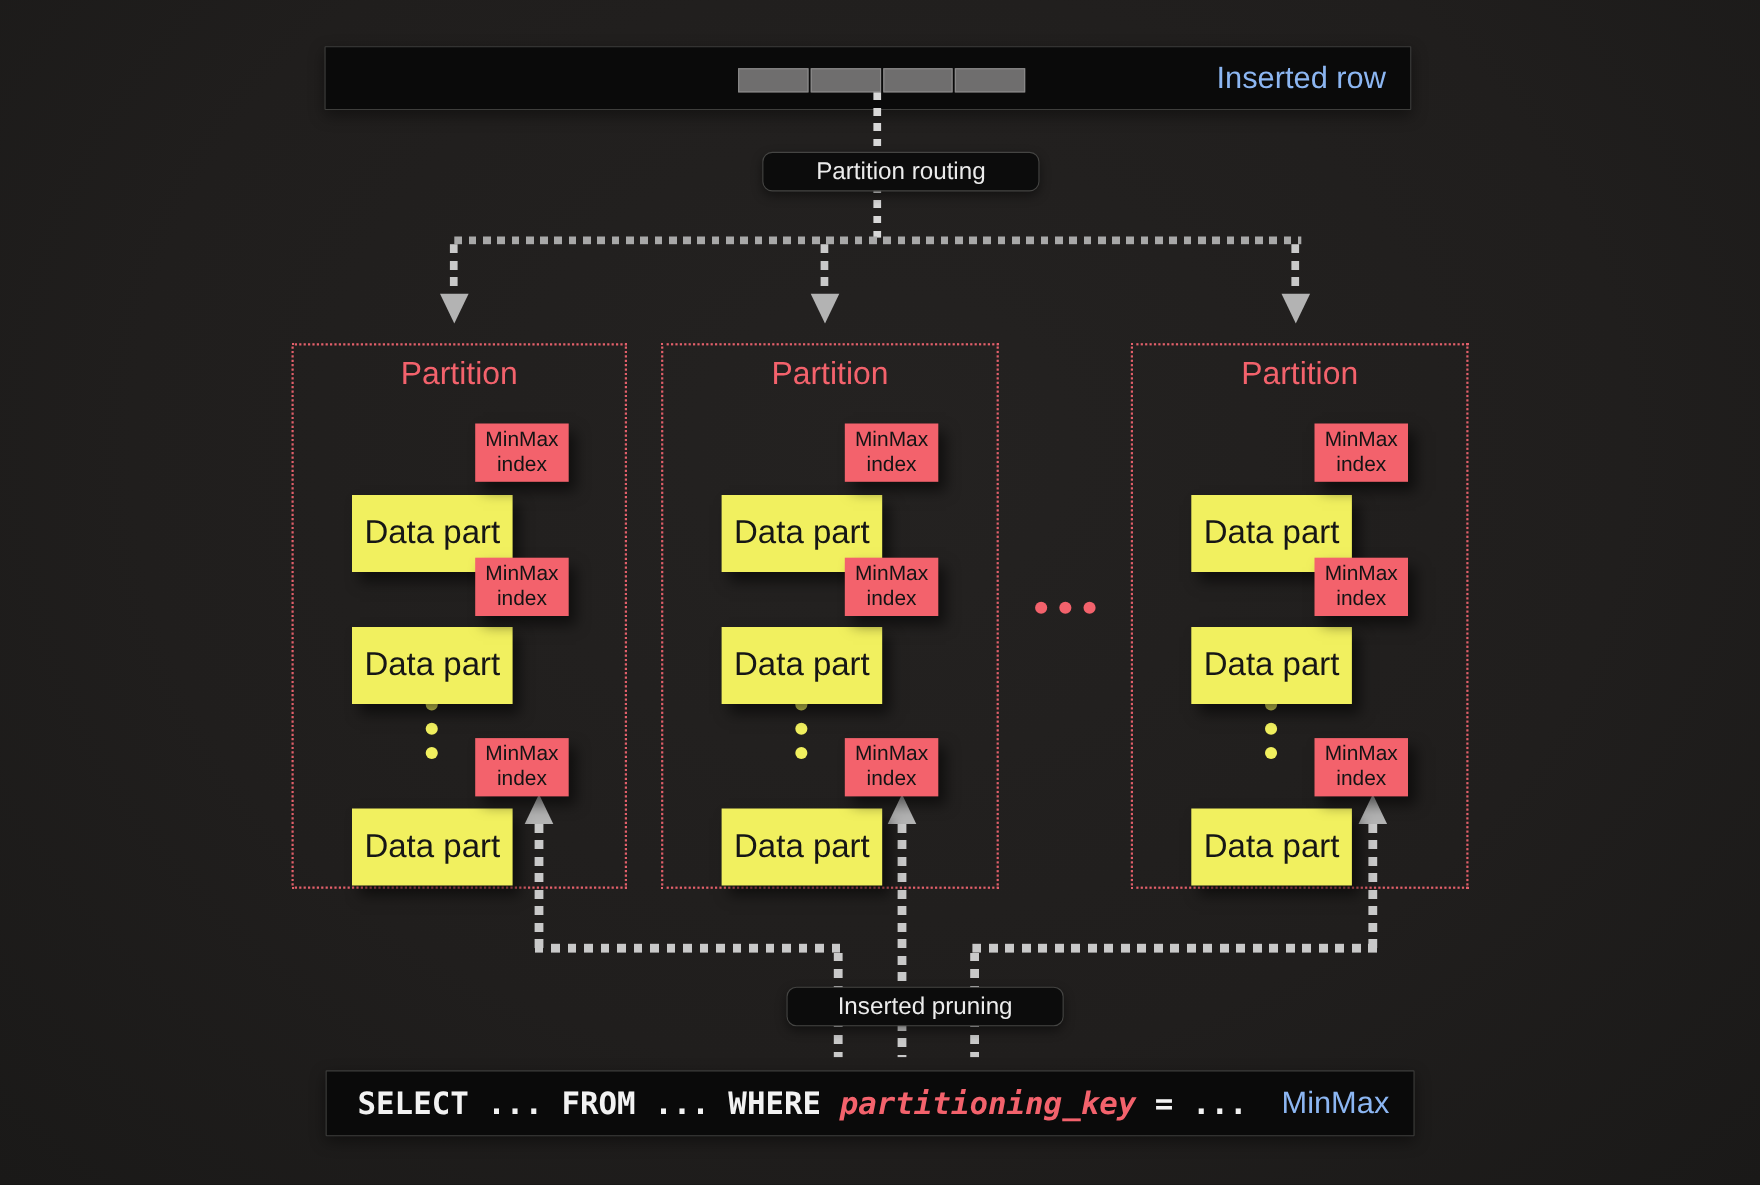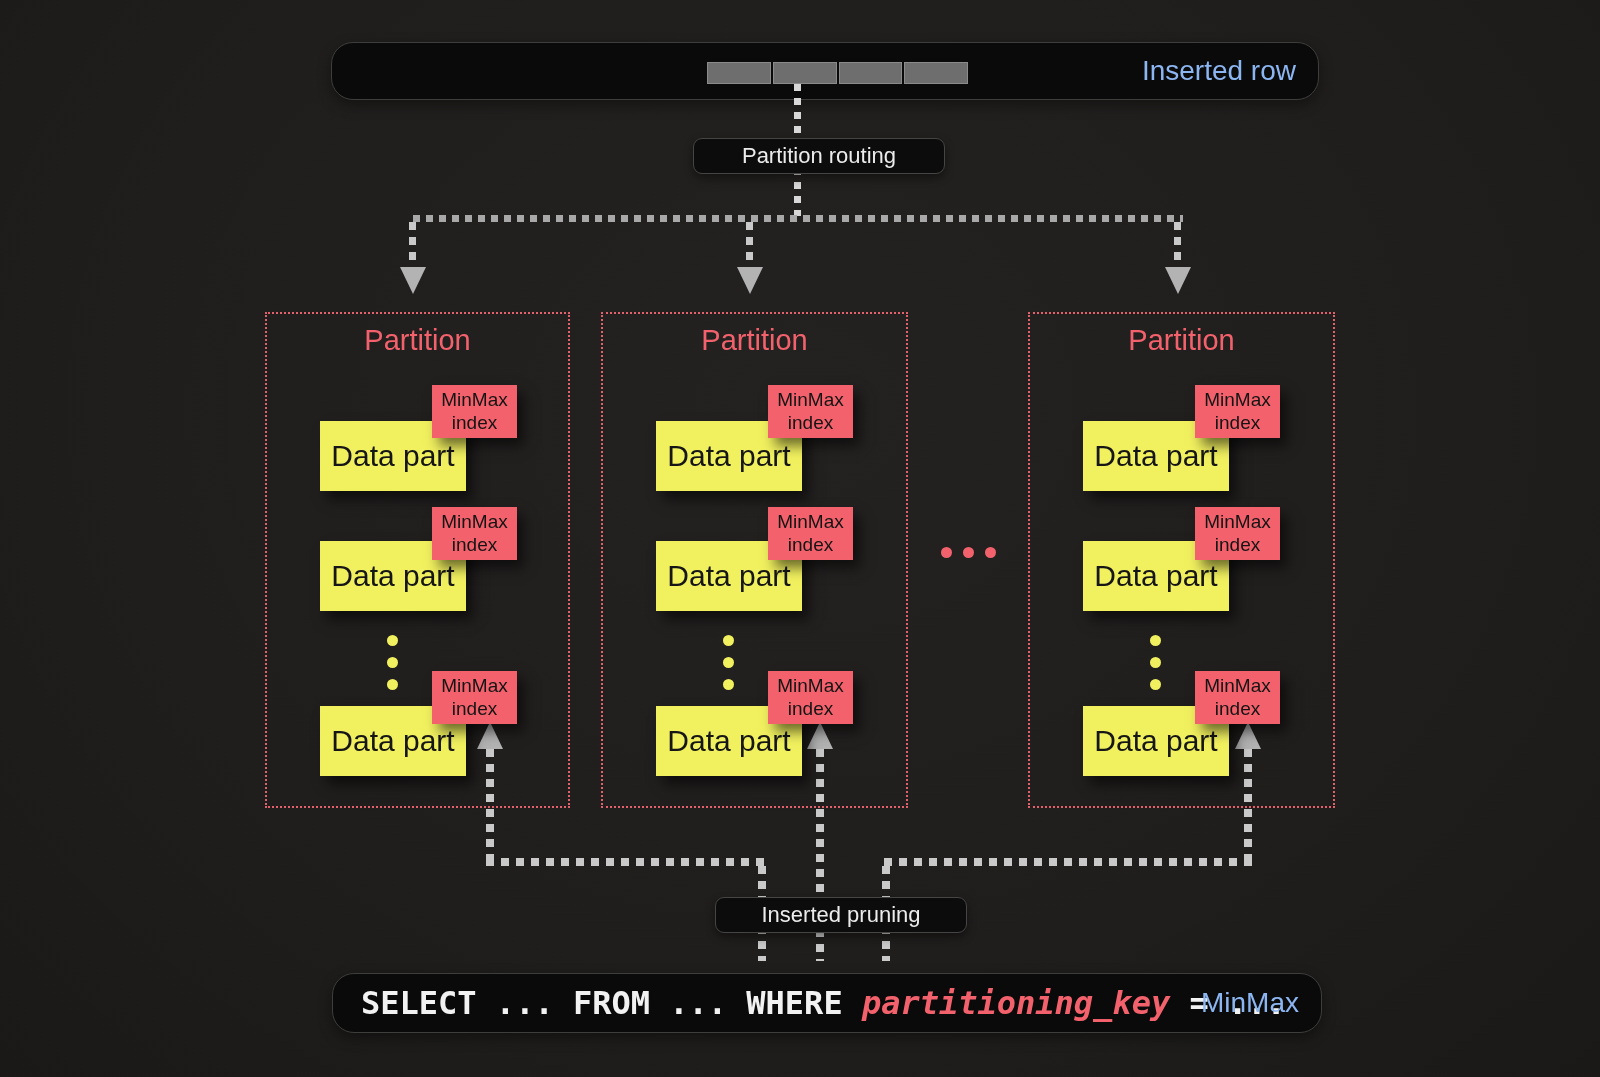--- a/index.html
+++ b/index.html
@@ -9,21 +9,21 @@
     --arrow-head:#b3b3b3; --dotted-line:#a8a8a8; --bar-cell:#6f6e6e;
   }
   html,body{margin:0;padding:0;background:#151413;}
   .canvas{
     position:relative;width:1600px;height:1077px;overflow:hidden;
     background:radial-gradient(ellipse at 50% 38%, #242221 0%, #201e1d 60%, #1a1918 100%);
     font-family:"Liberation Sans", sans-serif;
   }
   .panel{
     position:absolute;background:var(--panel);border:1.5px solid var(--panel-border);
-    border-radius:22px;box-sizing:border-box;box-shadow:0 5px 14px rgba(0,0,0,.4);margin-left:36px;
+    border-radius:1px;box-sizing:border-box;box-shadow:0 5px 14px rgba(0,0,0,.4);
   }
   .pill{
     position:absolute;background:#0c0c0c;border:1.5px solid #454543;border-radius:9px;
     color:var(--text-light);display:flex;align-items:center;justify-content:center;
     font-size:22px;z-index:6;box-sizing:border-box;box-shadow:0 4px 10px rgba(0,0,0,.45);margin-left:20px;
   }
   
   .vdash{position:absolute;width:7px;z-index:1;
     background:repeating-linear-gradient(to bottom, var(--arrow-gray) 0 8px, transparent 8px 15px);}
   .vdash.white{background:repeating-linear-gradient(to bottom, #d8d8d8 0 7px, transparent 7px 14px);}
@@ -49,30 +49,30 @@
     box-sizing:border-box;z-index:2;}
   .p1{left:265px;width:305px;} .p2{left:601px;width:307px;} .p3{left:1028px;width:307px;}
   .partition-title{position:absolute;top:10px;left:0;right:0;text-align:center;
     font-size:29px;font-weight:500;color:var(--pink);}
   .minmax{position:absolute;left:165px;width:85px;height:53px;background:var(--pink);
     color:#141414;font-size:19px;line-height:1.18;display:flex;align-items:center;
     justify-content:center;text-align:center;z-index:4;box-shadow:7px 8px 12px rgba(0,0,0,.55);}
   .mm1{top:71px}.mm2{top:193px}.mm3{top:357px}
   .datapart{position:absolute;left:53px;width:146px;height:70px;background:var(--yellow);
     color:#161616;font-size:30px;display:flex;align-items:center;justify-content:center;
-    z-index:3;box-shadow:7px 9px 12px rgba(0,0,0,.55);}
+    z-index:3;box-shadow:7px 9px 12px rgba(0,0,0,.55);margin-top:29px;}
   .dp1{top:107px}.dp2{top:227px}.dp3{top:392px}
   .vdots{position:absolute;left:120px;top:321px;width:11px;z-index:2;}
   .vdots i{display:block;width:11px;height:11px;border-radius:50%;background:var(--yellow);margin-bottom:11px;}
   .pink-ellipsis{position:absolute;left:941px;top:547px;display:flex;gap:11px;z-index:2;}
   .pink-ellipsis i{width:11px;height:11px;border-radius:50%;background:var(--pink);}
   
   .query-box{left:296px;top:973px;width:990px;height:60px;}
   .query-code{position:absolute;left:28px;top:0;height:100%;display:flex;align-items:center;
-    font-family:"DejaVu Sans Mono", monospace;font-size:32px;font-weight:600;color:#f2f2f2;white-space:pre;}
+    font-family:"DejaVu Sans Mono", monospace;font-size:28px;font-weight:600;color:#f2f2f2;white-space:pre;}
   .query-code .key{color:var(--pink);font-style:italic;}
   .pos{position:absolute;}
 </style>
 </head>
 <body>
 
 <div class="canvas">
 
   <div class="panel top-box">
     <div class="row-bar">

